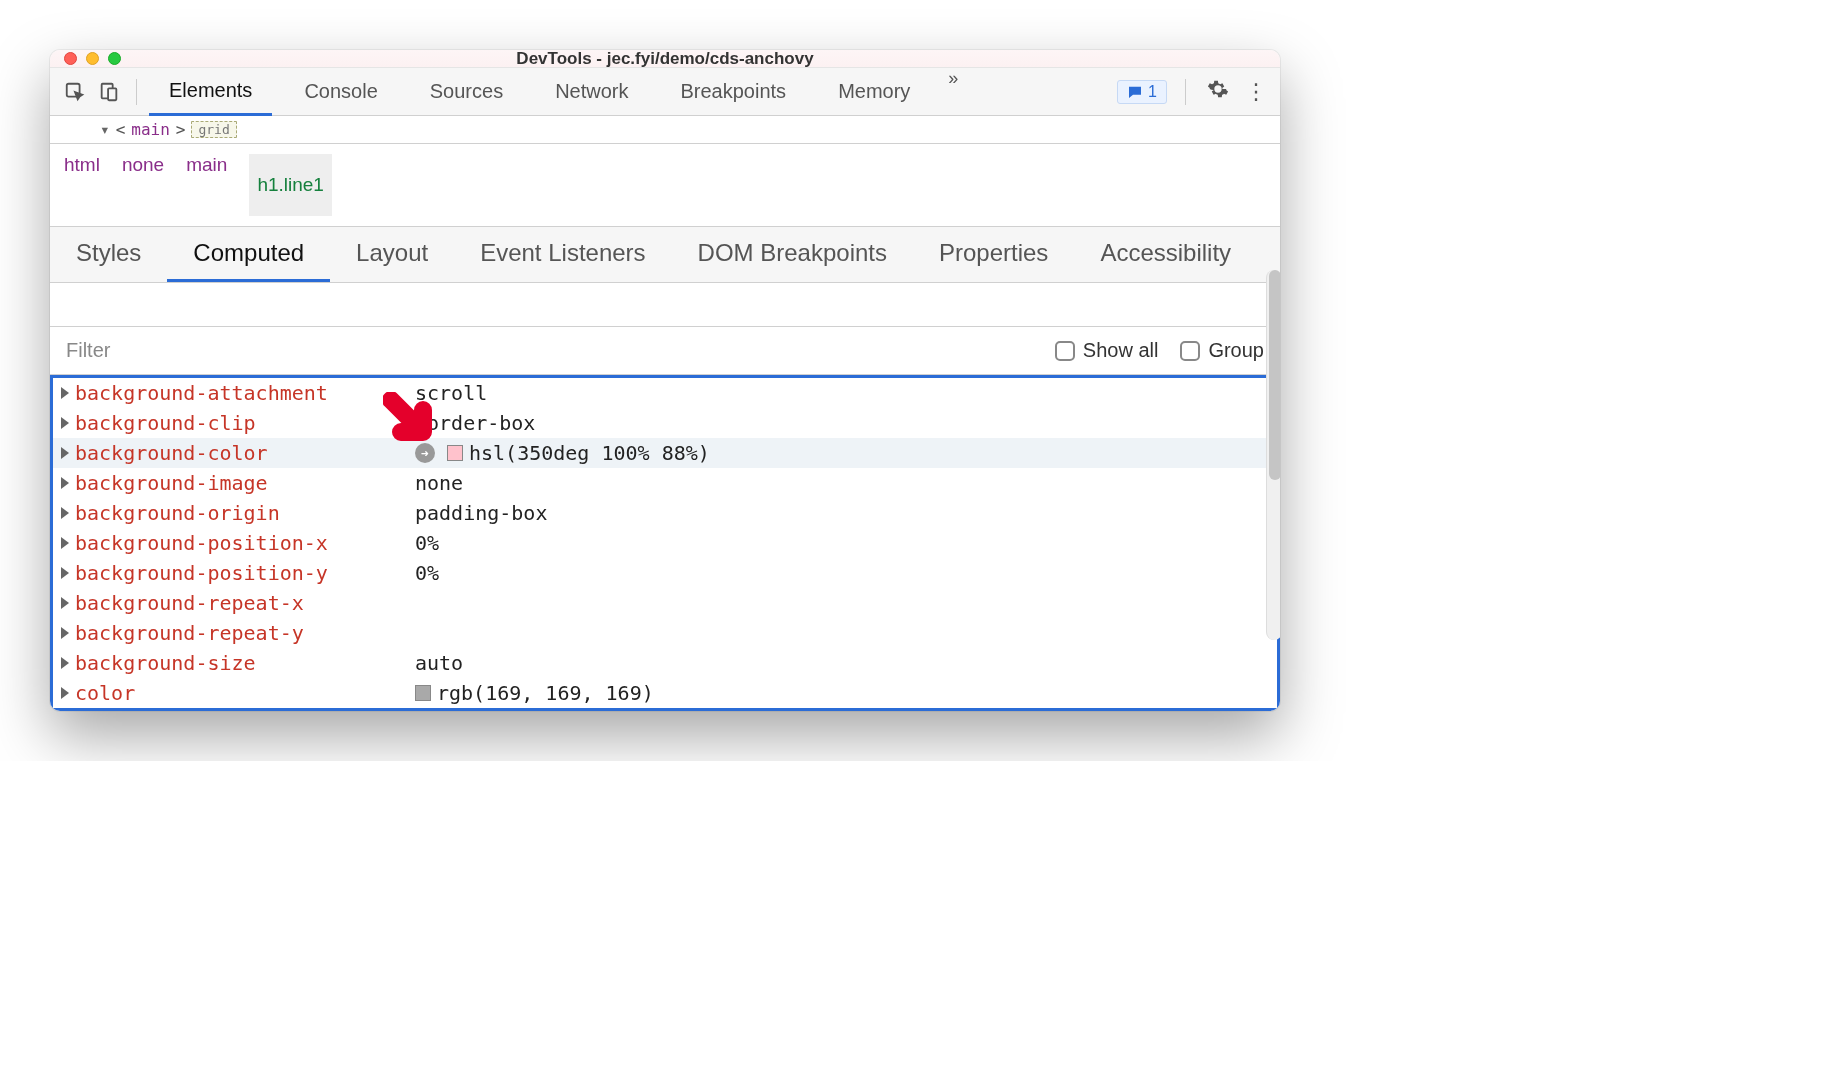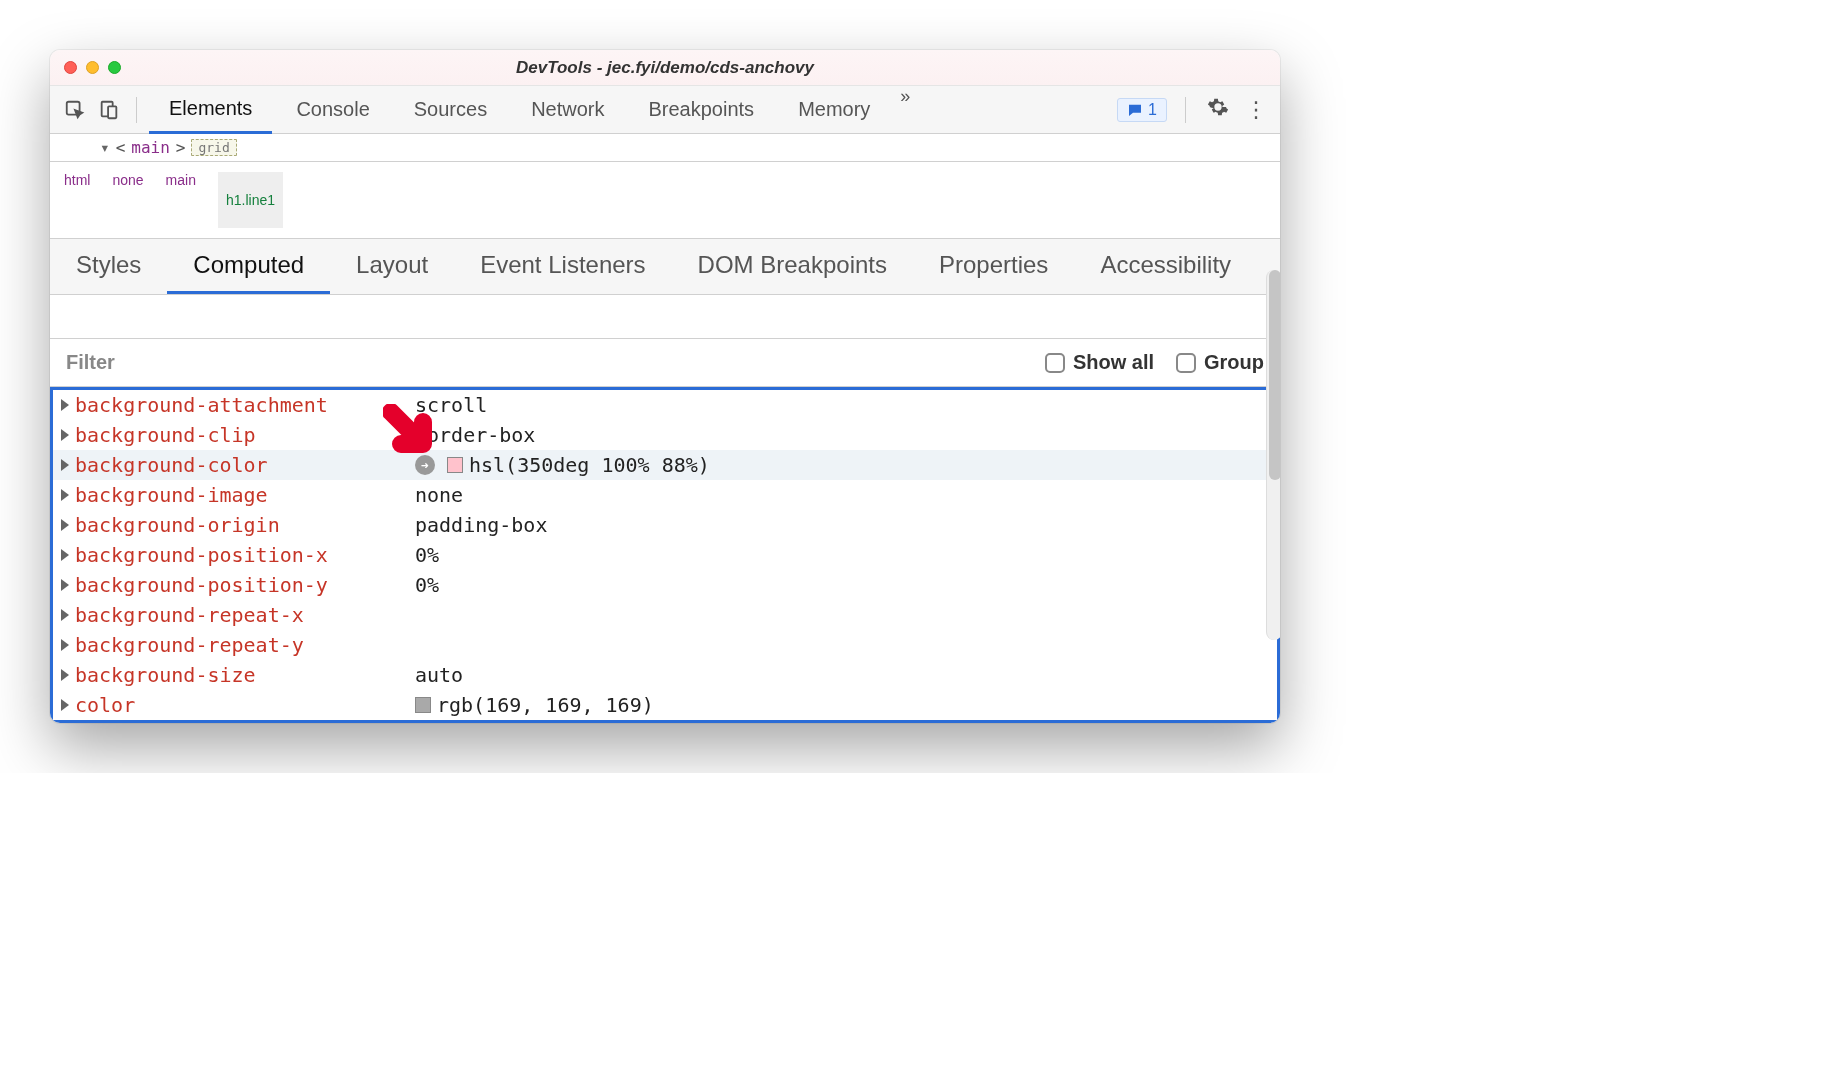--- a/index.html
+++ b/index.html
@@ -10,28 +10,27 @@
   }
   .window {
     width: 1230px;
     border-radius: 10px;
     overflow: hidden;
     box-shadow: 0 25px 60px rgba(0,0,0,0.35), 0 0 0 1px rgba(0,0,0,0.06);
     background: #fff;
     position: relative;
   }
   .titlebar {
-    height: 36px;
+    height: 18px;
     background: linear-gradient(#fdf5f6, #fcf1f2);
     display: flex;
     align-items: center;
     padding: 0 14px;
     border-bottom: 1px solid #e5e5e5;
     position: relative;
-    font-style: italic;
   }
   .traffic {
     display: flex;
     gap: 9px;
   }
   .tl {
     width: 13px; height: 13px; border-radius: 50%;
   }
   .tl.red { background:#ff5f57; border:1px solid #e0443e; }
   .tl.yellow { background:#ffbd2e; border:1px solid #dea123; }
@@ -49,21 +48,21 @@
     padding: 0 10px;
     gap: 4px;
   }
   .tb-icon {
     width: 30px; height: 30px;
     display:flex; align-items:center; justify-content:center;
     color:#555;
   }
   .tb-sep { width:1px; height:26px; background:#ccc; margin:0 8px; }
   .tabs {
-    display:flex; gap:4px; flex:1;
+    display:flex; gap:12px; flex:1;
   }
   .tab {
     padding: 0 20px;
     height:48px;
     display:flex; align-items:center;
     font-size: 20px;
     color:#555;
     cursor:pointer;
   }
   .tab.active {
@@ -94,21 +93,21 @@
   .grid-badge {
     border:1px dashed #aa7;
     background:#f7f7ea;
     color:#777;
     font-size:13px;
     padding:0 6px;
     border-radius:1px;
   }
   .breadcrumb {
     padding: 10px 14px;
-    font-size:14px;
+    font-size:19px;
     display:flex; gap:22px;
     border-bottom:1px solid #d0d0d0;
   }
   .breadcrumb span { color:#8a2e8a; }
   .breadcrumb .sel {
     color:#15803d;
     background:#eee;
     padding:20px 8px;
   }
   .sidebar-tabs {
@@ -130,21 +129,20 @@
     height: 44px;
     border-bottom:1px solid #d0d0d0;
   }
   .filter-row {
     display:flex;
     align-items:center;
     padding: 12px 16px;
     border-bottom:1px solid #d0d0d0;
     font-size:20px;
     color:#888;
-    font-weight:bold;
   }
   .filter-row .fill { flex:1; }
   .check {
     display:flex; align-items:center; gap:8px;
     color:#333;
     margin-left:22px;
   }
   .checkbox {
     width:20px; height:20px;
     border:2px solid #888;

